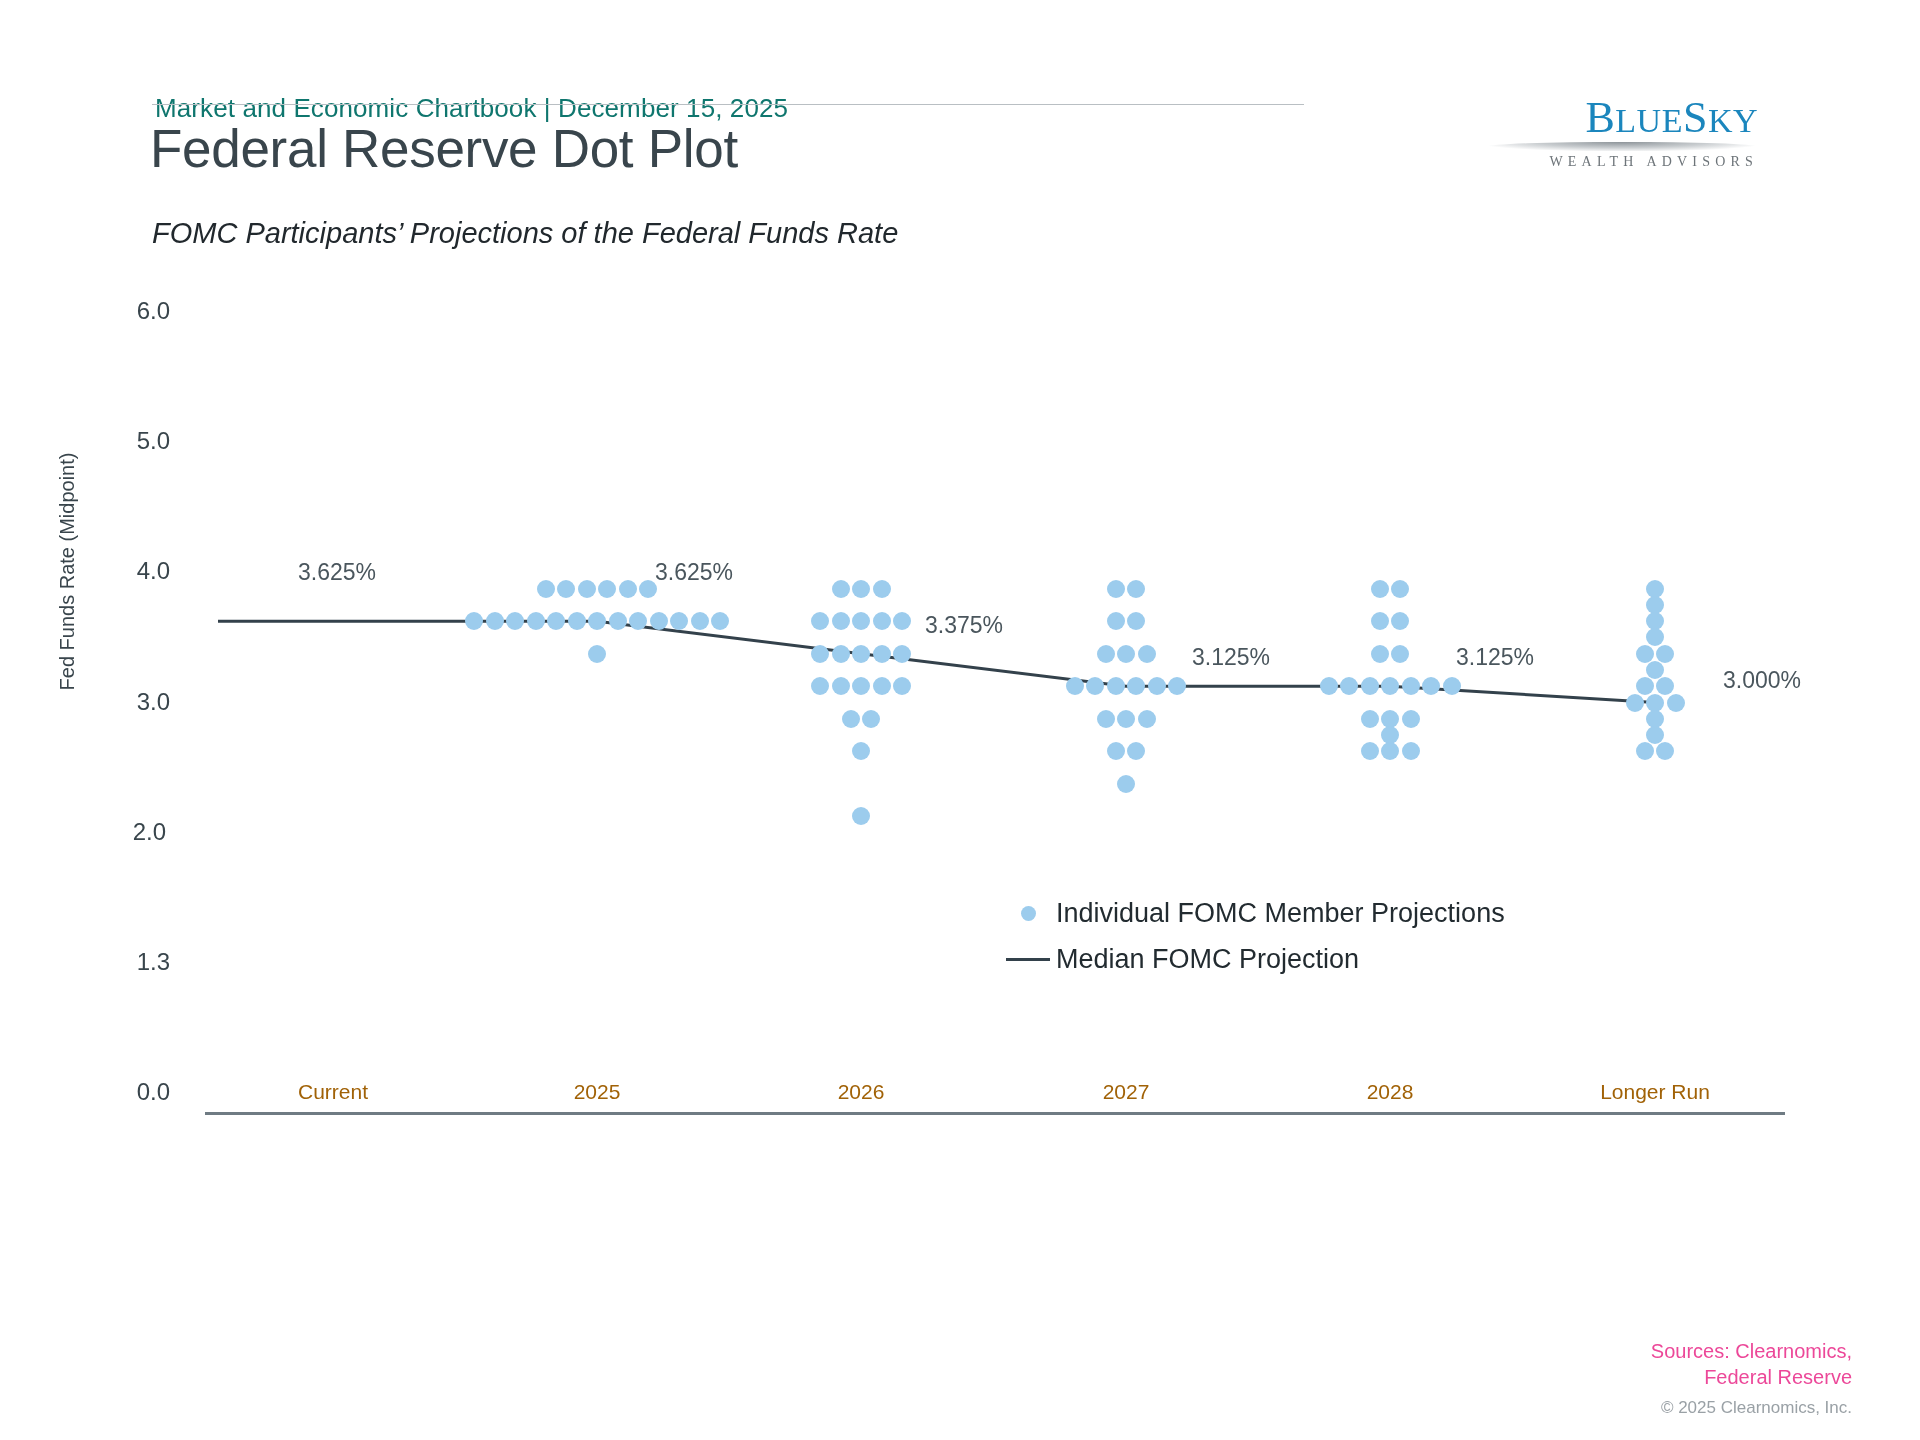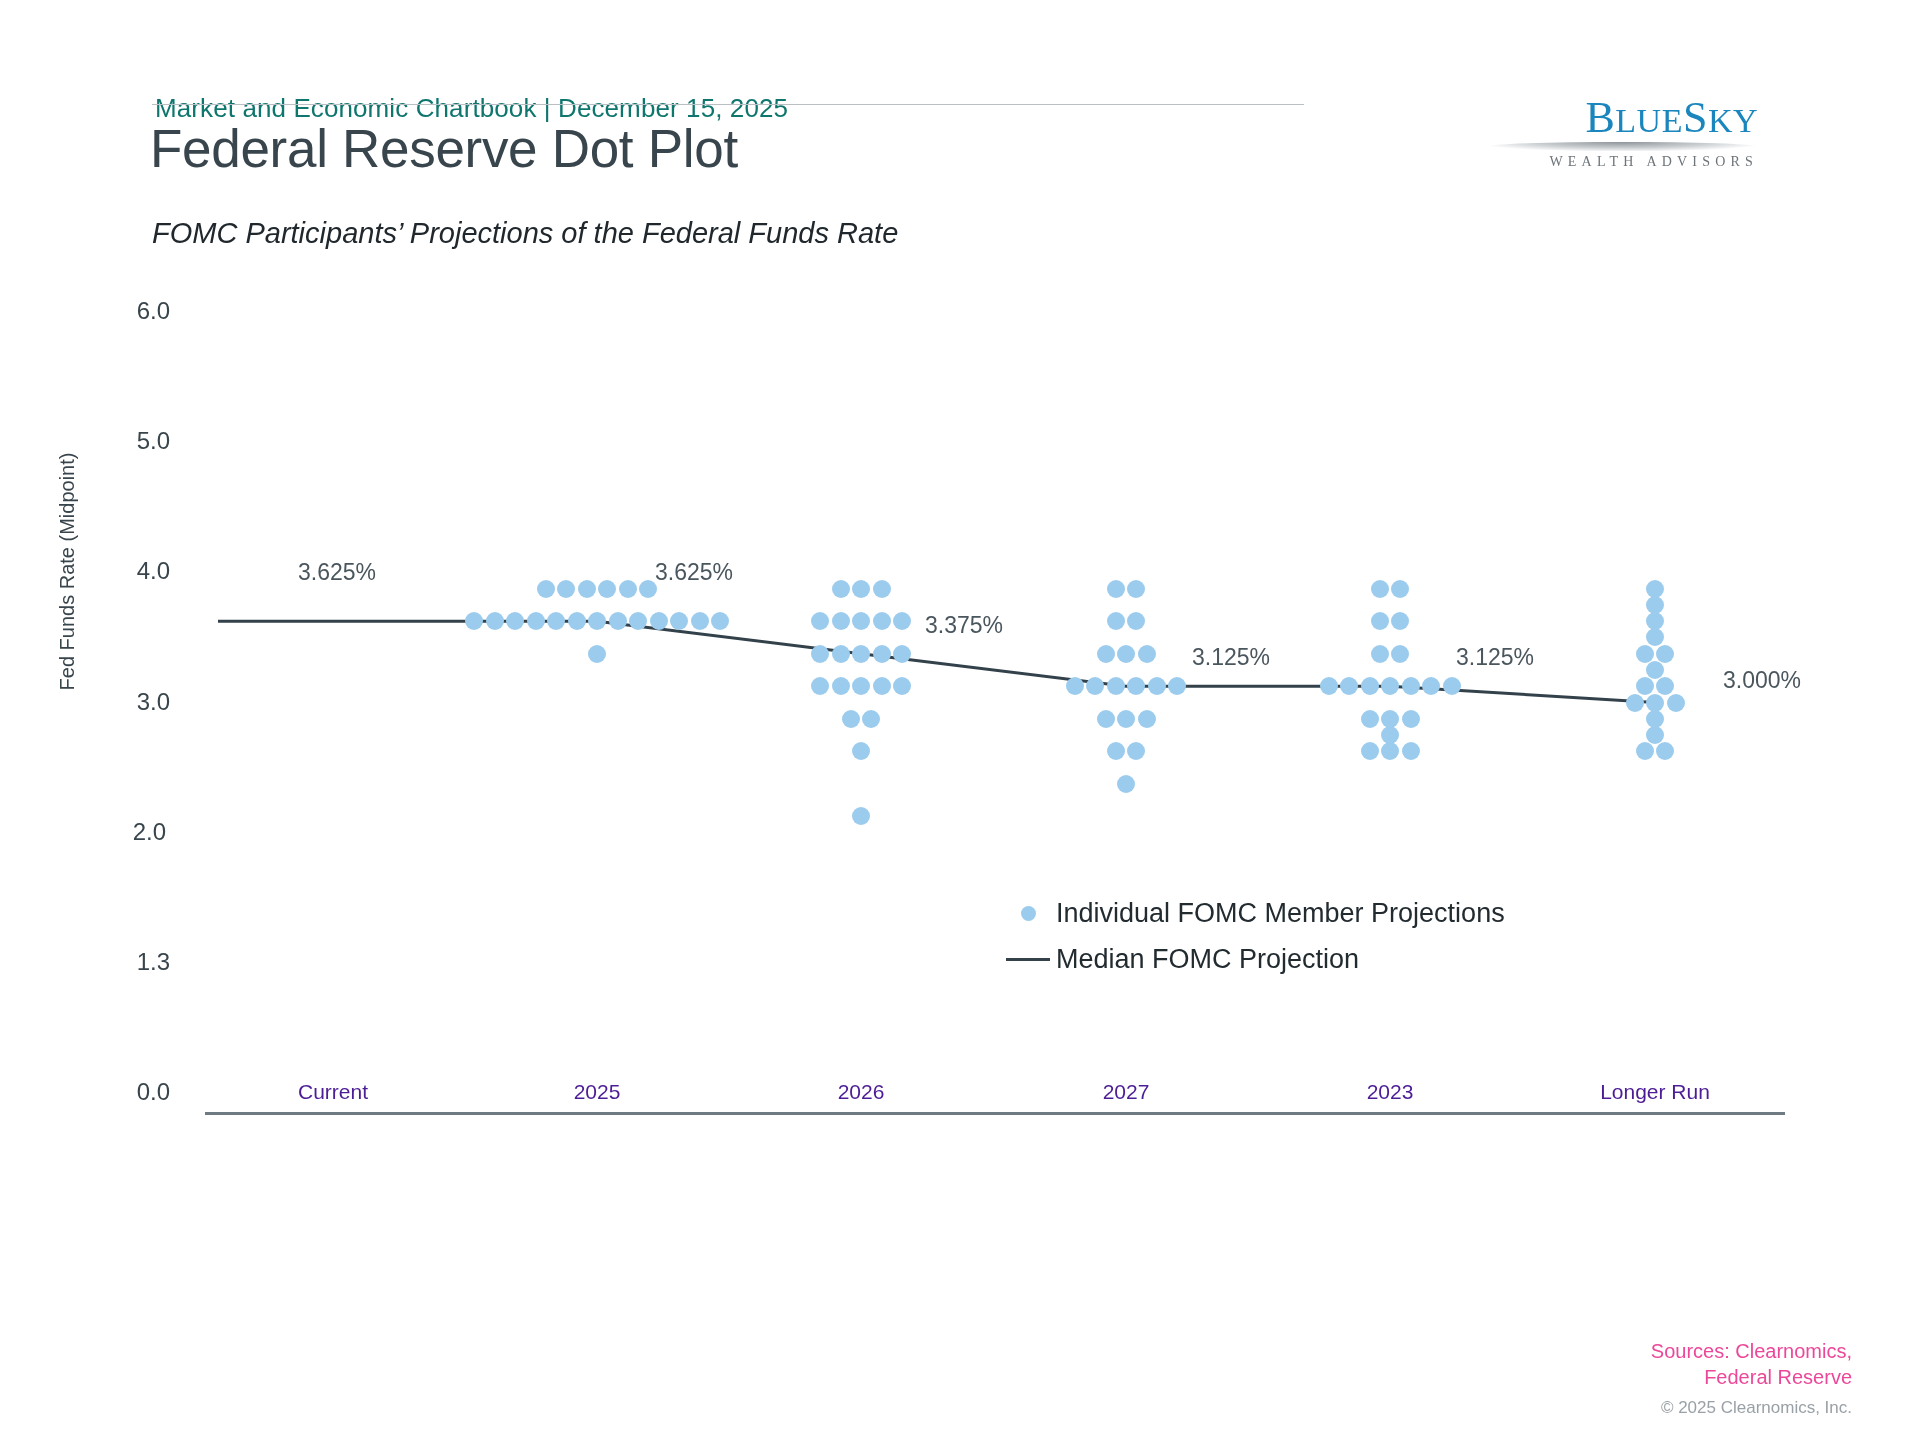--- a/index.html
+++ b/index.html
@@ -111,21 +111,21 @@
     width: 260px;
     transform: rotate(-90deg);
     transform-origin: 50% 50%;
     text-align: center;
     font-size: 20px;
     color: #39454c;
   }
   .xtick {
     position: absolute;
     font-size: 21px;
-    color: #4c1d95;
+    color: #a16207;
     text-align: center;
     top: 1080px;
     white-space: nowrap;
   }
   .xaxis-line {
     position: absolute;
     left: 205px;
     top: 1112px;
     width: 1580px;
     height: 3px;
@@ -224,21 +224,21 @@
       <div class="ytick" style="left: 100px; top: 687.5px;">3.0</div>
       <div class="ytick" style="left: 100px; top: 557.333px;">4.0</div>
       <div class="ytick" style="left: 100px; top: 427.167px;">5.0</div>
       <div class="ytick" style="left: 100px; top: 297px;">6.0</div>
     </div>
   <div id="xticks">
       <div class="xtick" style="left: 223px; width: 220px;">Current</div>
       <div class="xtick" style="left: 487px; width: 220px;">2025</div>
       <div class="xtick" style="left: 751px; width: 220px;">2026</div>
       <div class="xtick" style="left: 1016px; width: 220px;">2027</div>
-      <div class="xtick" style="left: 1280px; width: 220px;">2023</div>
+      <div class="xtick" style="left: 1280px; width: 220px;">2028</div>
       <div class="xtick" style="left: 1545px; width: 220px;">Longer Run</div>
     </div>
   <div class="xaxis-line"></div>
   <svg id="median-svg" width="1920" height="1440" style="position:absolute;left:0;top:0;">
       <path d="M 218 621.1458333333333 L 333 621.1458333333333 L 597 621.1458333333333 L 861 653.6875 L 1126 686.2291666666667 L 1390 686.2291666666667 L 1655 702.5" fill="none" stroke="#33414b" stroke-width="3"></path>
     </svg>
   <div id="dots">
       <div class="dot" style="width: 18px; height: 18px; background: rgb(156, 204, 237); left: 536.75px; top: 579.604px;"></div>
       <div class="dot" style="width: 18px; height: 18px; background: rgb(156, 204, 237); left: 557.25px; top: 579.604px;"></div>
       <div class="dot" style="width: 18px; height: 18px; background: rgb(156, 204, 237); left: 577.75px; top: 579.604px;"></div>

